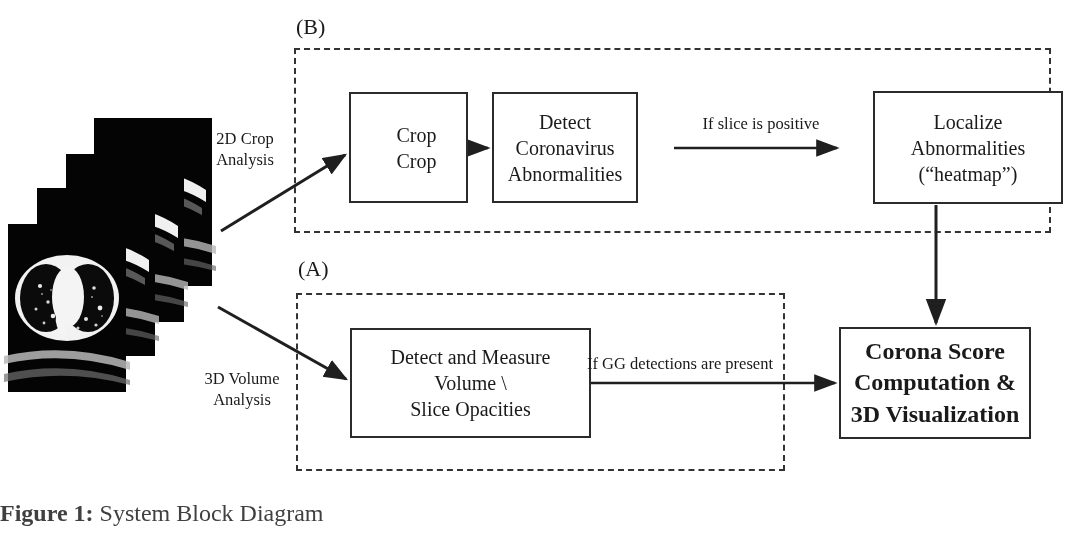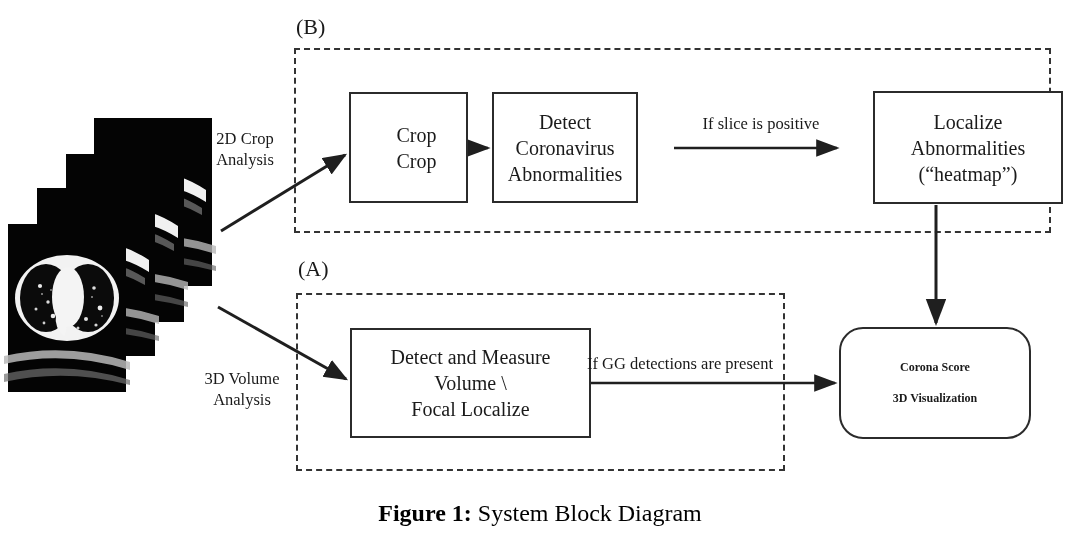--- a/index.html
+++ b/index.html
@@ -27,22 +27,22 @@
     justify-content: center;
     text-align: center;
     line-height: 1.30;
     z-index: 4;
   }
   .box .txt { display: block; padding: 0 4px; }
   #box-crop        { left: 349px; top: 92px;  width: 119px;  height: 111px; font-size: 20px; padding-left: 16px; }
   #box-detect-cv   { left: 492px; top: 92px;  width: 146px; height: 111px; font-size: 20px; }
   #box-localize    { left: 841px; top: 91px;  width: 190px; height: 113px; font-size: 20px; margin-left: 32px; }
   #box-nodules     { left: 350px; top: 328px; width: 241px; height: 110px; font-size: 20px; }
-  #box-corona      { left: 839px; top: 327px; width: 192px; height: 112px; font-size: 12px;
-                     font-weight: bold; border-width: 2px; border-radius: 24px; }
+  #box-corona      { left: 839px; top: 327px; width: 192px; height: 112px; font-size: 24px;
+                     font-weight: bold; border-width: 2px; }
 
   
   .dashed-group {
     position: absolute;
     box-sizing: border-box;
     border: 2px dashed #333333;
     background: transparent;
     z-index: 1;
   }
   #group-b { left: 294px; top: 48px;  width: 757px; height: 185px; }
@@ -88,23 +88,23 @@
     left: 4px; top: 118px;
     width: 215px; height: 300px;
     z-index: 2;
   }
 
   
   #caption {
     position: absolute;
     left: 0; top: 500px;
     width: 1080px;
-    text-align: center;
+    text-align: left;
     font-size: 24px;
-    color: #000000;
+    color: #404040;
     z-index: 5;
   }
   #caption .cap-bold { font-weight: bold; }
   #caption .cap-rest { font-weight: normal; }
 </style>
 </head>
 <body>
 
 <div id="page">
 
@@ -226,28 +226,28 @@
       <span>Localize</span><br>
       <span>Abnormalities</span><br>
       <span>(“heatmap”)</span>
     </span>
   </div>
 
   <div class="box" id="box-nodules">
     <span class="txt">
       <span>Detect and Measure</span><br>
       <span>Volume \</span><br>
-      <span>Focal Localize</span>
+      <span>Slice Opacities</span>
     </span>
   </div>
 
   <div class="box" id="box-corona">
     <span class="txt">
       <span>Corona Score</span><br>
-      <br>
+      <span>Computation &amp;</span><br>
       <span>3D Visualization</span>
     </span>
   </div>
 
   <div id="caption">
     <span class="cap-bold">Figure 1:</span>
     <span class="cap-rest">System Block Diagram</span>
   </div>
 
 </div>

